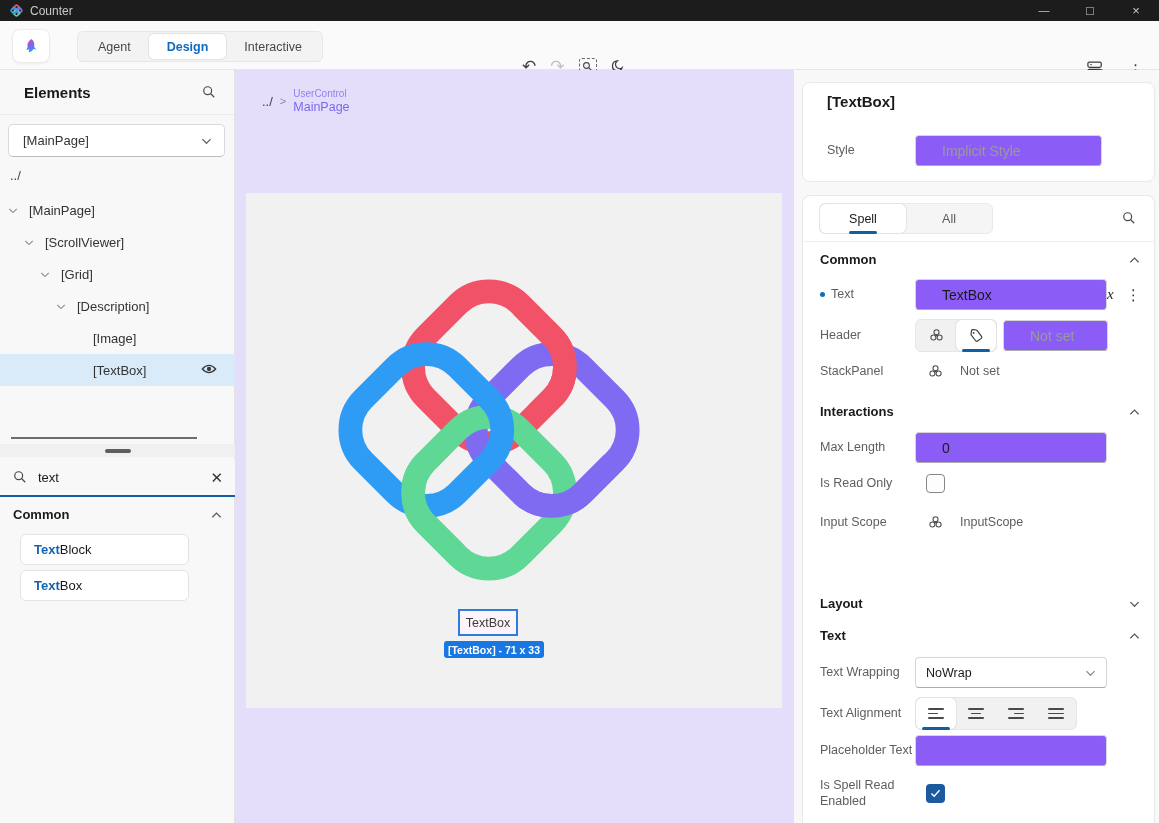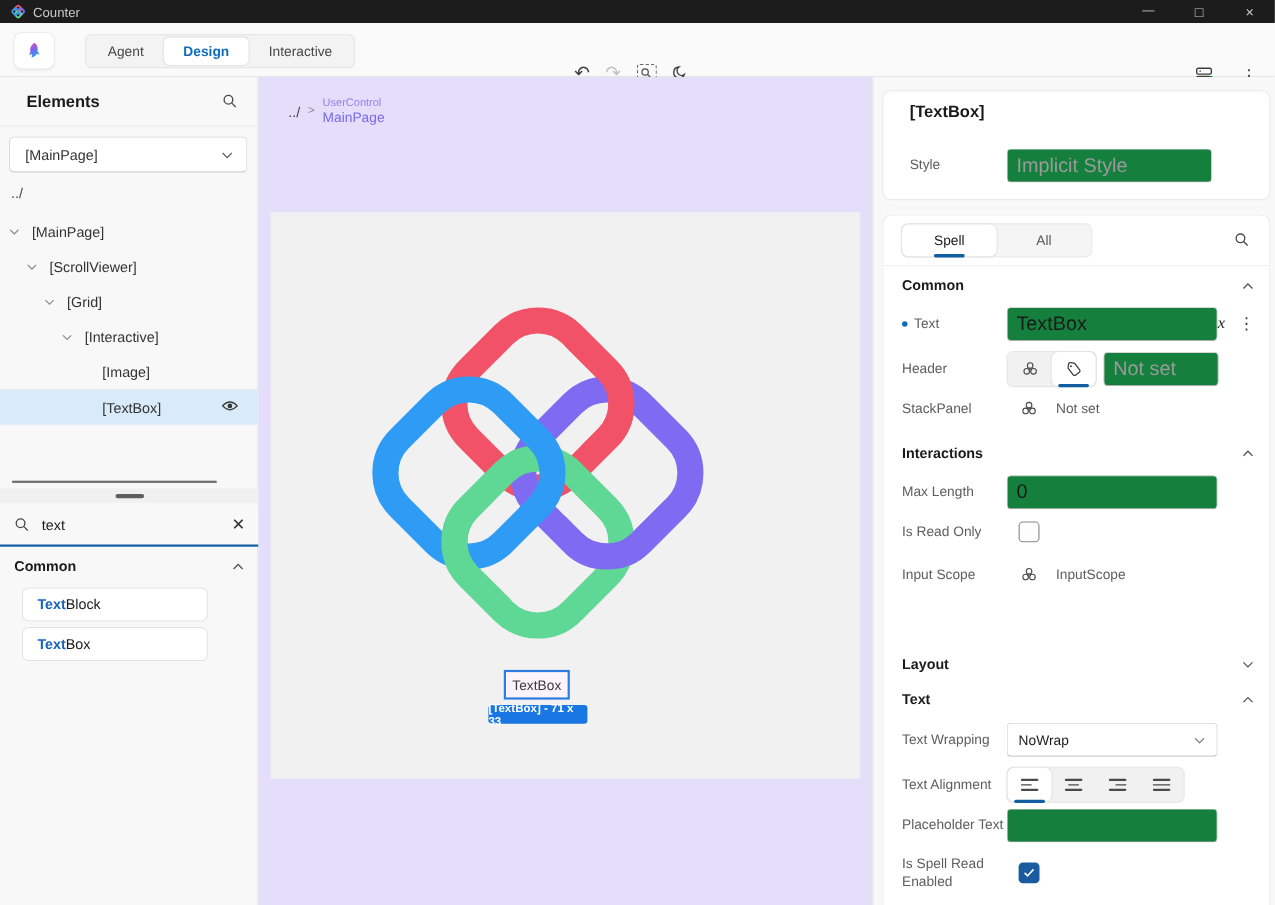--- a/index.html
+++ b/index.html
@@ -89,21 +89,21 @@
   .crumb-stack .type{font-size:10px;color:var(--purple_light);}
   .crumb-stack .name{font-size:12.5px;color:var(--purple);}
   .artboard{left:11px;top:123px;width:536px;height:515px;background:var(--artboard_bg);}
   .logo{left:72px;top:66px;}
   .ring{fill:none;stroke-width:25;}
   .r-red{stroke:var(--logo_red);} .r-blue{stroke:var(--logo_blue);}
   .r-purple{stroke:var(--logo_purple);} .r-green{stroke:var(--logo_green);}
   .tb-ctrl{left:212px;top:416px;width:60px;height:27px;border:2px solid var(--selection_border);
            background:#FCF4FA;display:flex;align-items:center;justify-content:center;
            font-size:12.5px;color:#3B3B3B;}
-  .tb-badge{left:198px;top:448px;width:90px;height:17px;background:var(--badge_bg);border-radius:3px;
+  .tb-badge{left:198px;top:448px;width:100px;height:17px;background:var(--badge_bg);border-radius:3px;
             color:#fff;font-size:10.5px;font-weight:bold;display:flex;align-items:center;justify-content:center;}
 
   
   #inspector{left:793px;top:70px;width:366px;height:753px;background:var(--panel_bg);
              border-left:1px solid var(--border);}
   .card{position:absolute;background:#fff;border:1px solid #E9E9E9;border-radius:8px;}
   #card1{left:8px;top:12px;width:353px;height:100px;}
   #card1 .title{position:absolute;left:24px;top:10px;font-size:15px;font-weight:bold;}
   #card2{left:8px;top:125px;width:353px;height:628px;border-bottom:none;border-radius:8px 8px 0 0;}
   .prop-tabs{position:absolute;left:16px;top:7px;height:31px;display:flex;background:#F5F5F5;
@@ -113,23 +113,23 @@
   .prop-tab.active{background:#fff;color:#1A1A1A;box-shadow:0 0 0 1px #E4E4E4;}
   .indicator{position:absolute;bottom:-1px;left:50%;transform:translateX(-50%);
              width:28px;height:3px;border-radius:2px;background:var(--accent);}
   .card2-search{position:absolute;right:18px;top:15px;}
   .card2-div{position:absolute;left:0;top:45px;width:100%;border-top:1px solid #EFEFEF;}
   .sec-head{position:absolute;left:17px;width:320px;display:flex;align-items:center;}
   .sec-head .t{font-size:13px;font-weight:600;color:#1A1A1A;}
   .sec-head .chev{margin-left:auto;}
   .prow{position:absolute;left:17px;width:320px;display:flex;align-items:center;}
   .plabel{width:95px;font-size:12.5px;color:var(--label);line-height:1.3;flex-shrink:0;}
-  .pinput{width:192px;height:31px;background:#15803d;border:1px solid var(--input_border);
-          border-bottom-color:#ABABAB;border-radius:4px;font-size:18px;color:var(--text);
-          padding:0 8px;outline:none;font-family:"Liberation Sans",sans-serif;}
+  .pinput{width:192px;height:31px;background:#8b5cf6;border:1px solid var(--input_border);
+          border-bottom-color:#ABABAB;border-radius:4px;font-size:14px;color:var(--text);
+          padding:0 26px;outline:none;font-family:"Liberation Sans",sans-serif;}
   .pinput::placeholder{color:#9A9A9A;}
   .pselect{width:192px;height:31px;background:#fff;border:1px solid var(--input_border);
            border-bottom-color:#ABABAB;border-radius:4px;display:flex;align-items:center;
            padding:0 10px;font-size:12.5px;}
   .pselect .chev{margin-left:auto;}
   .dot{width:5px;height:5px;border-radius:50%;background:var(--tab_text);display:inline-block;
        margin-right:6px;vertical-align:1px;}
   .fxwrap{margin-left:auto;display:flex;align-items:center;gap:12px;}
   .fx{font-family:"Liberation Serif",serif;font-style:italic;font-size:15px;color:#1F1F1F;}
   .btn-group{display:flex;background:#F1F1F1;border:1px solid #E6E6E6;border-radius:6px;overflow:visible;}
@@ -265,21 +265,21 @@
           </svg>
       </span>
       <span style="margin-left:11px">[Grid]</span>
     </div>
     <div class="tree-row" style="padding-left:56px">
       <span class="tree-chev">
         <svg viewBox="0 0 12 8" width="10" height="7" fill="none" stroke="#8A8A8A" stroke-width="1.3">
             <polyline points="1.5,2 6,6.5 10.5,2"></polyline>
           </svg>
       </span>
-      <span style="margin-left:11px">[Interactive]</span>
+      <span style="margin-left:11px">[Description]</span>
     </div>
     <div class="tree-row" style="padding-left:93px">
       <span>[Image]</span>
     </div>
     <div class="tree-row selected" style="padding-left:93px">
       <span>[TextBox]</span>
       <span class="tree-eye">
         <svg viewBox="0 0 18 12" width="16" height="12">
           <path d="M1.5 6 Q9 -2 16.5 6 Q9 14 1.5 6 Z" fill="none" stroke="#3A3A3A" stroke-width="1.4"></path>
           <circle cx="9" cy="6" r="2.4" fill="#3A3A3A"></circle>

